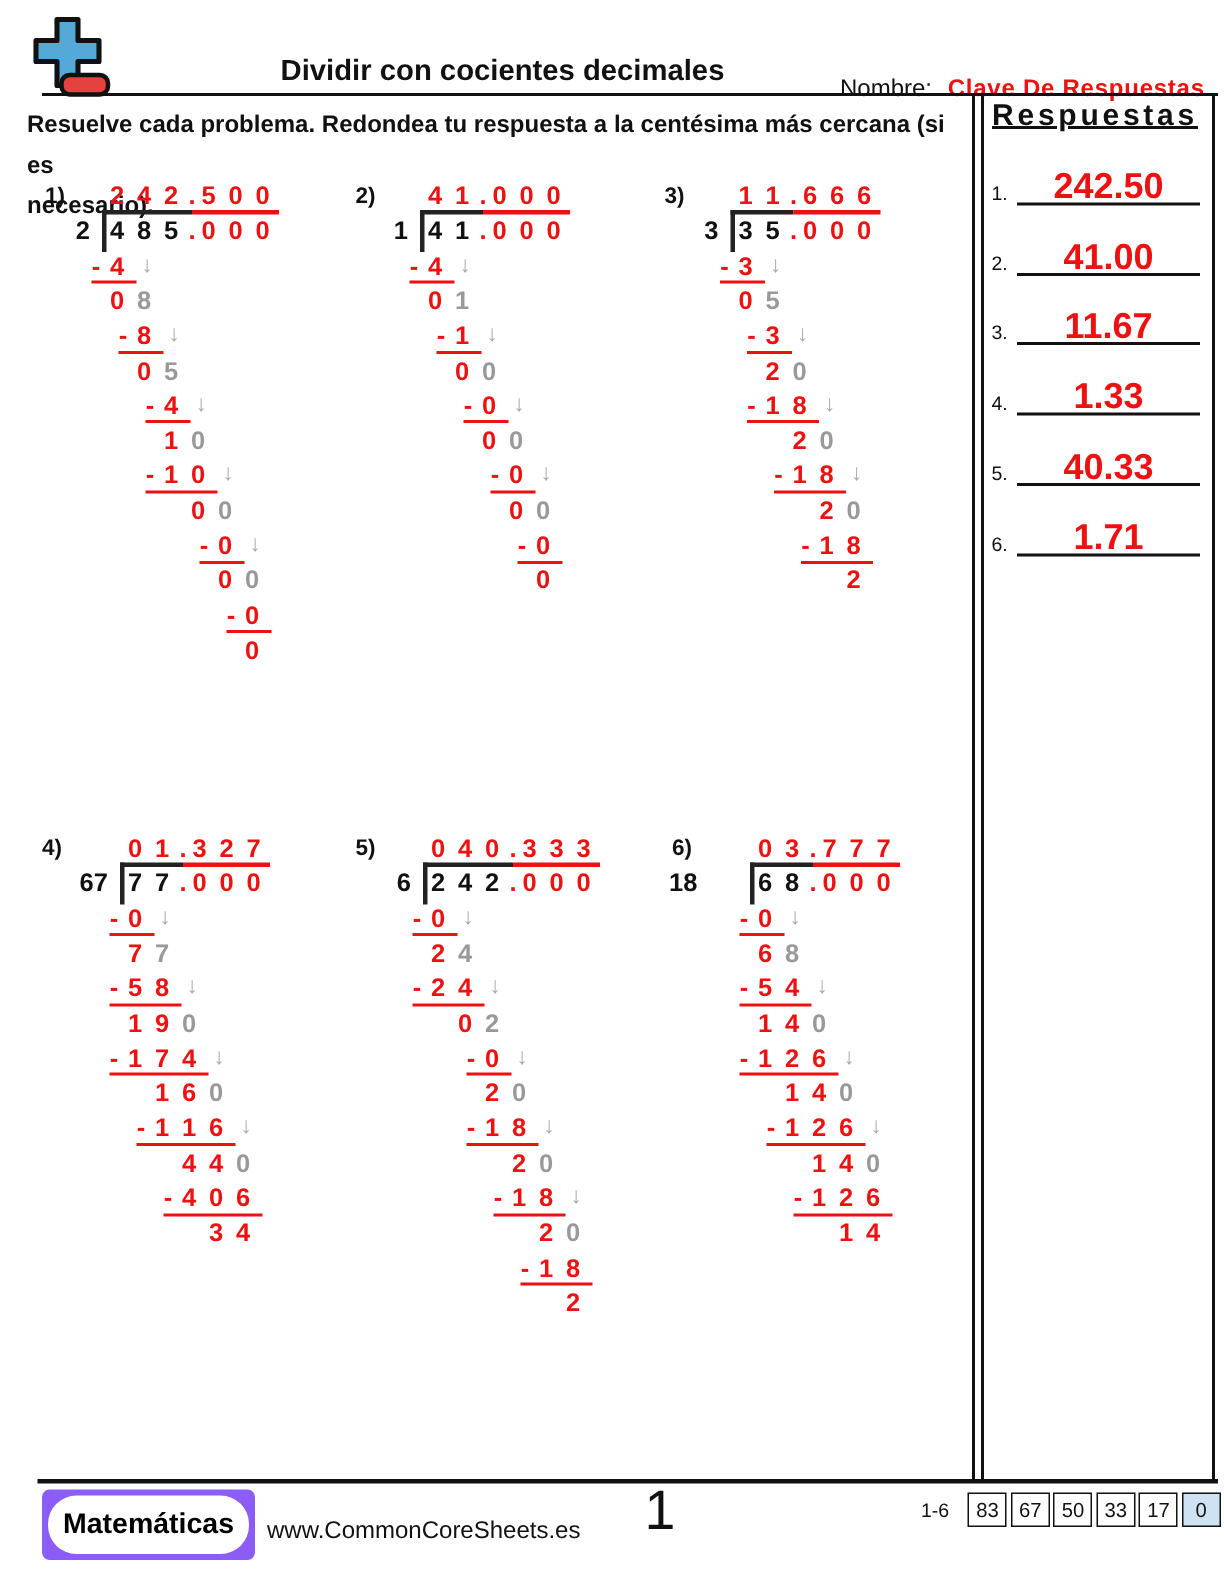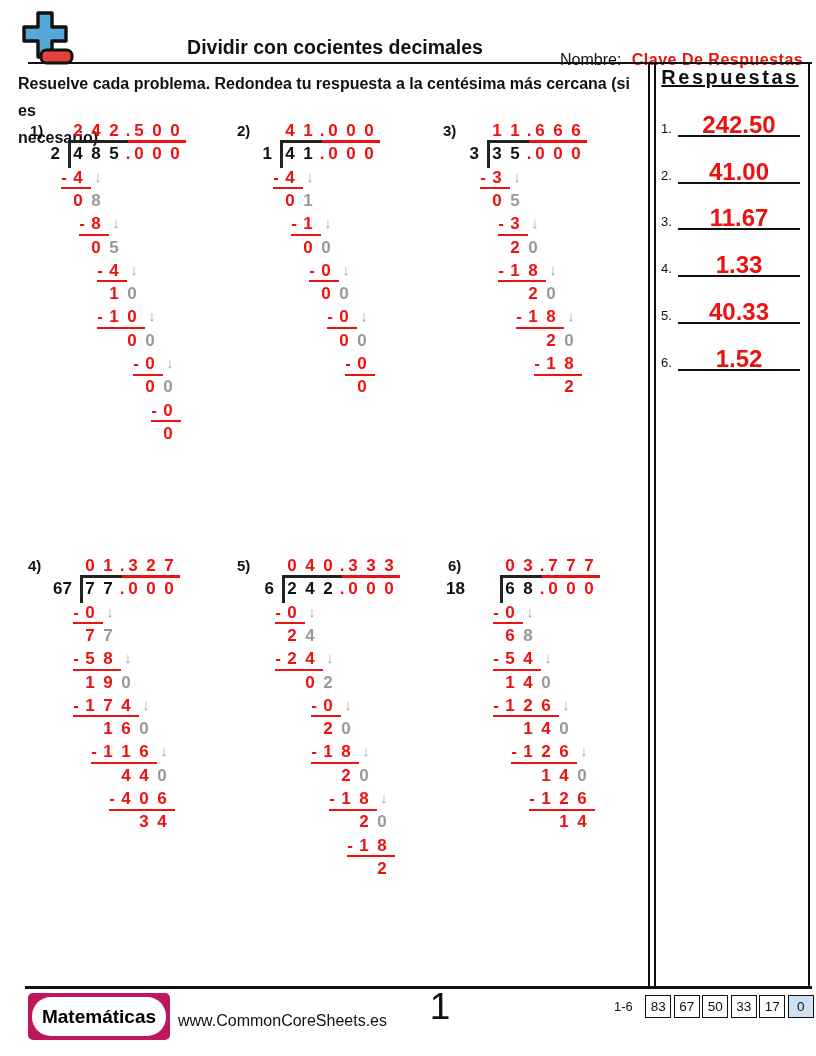--- a/index.html
+++ b/index.html
@@ -38,21 +38,21 @@
   .vinc-b{height:2.5px;background:#222;}
   .vinc-r{height:2.5px;background:var(--red);}
   .bracket{width:2.5px;background:#222;}
   
   .resp-title{left:660px;top:66px;width:140px;text-align:center;font-size:20px;font-weight:700;
               letter-spacing:2.5px;text-decoration:underline;white-space:nowrap;}
   .anum{font-size:13px;font-weight:400;}
   .aline{width:122px;height:2px;background:var(--ink);}
   .aval{width:122px;text-align:center;color:var(--red);font-weight:700;font-size:24px;}
   
-  .badge{left:28px;top:993px;width:142px;height:47px;background:#be185d;border-radius:5px;}
+  .badge{left:28px;top:993px;width:142px;height:47px;background:#8b5cf6;border-radius:5px;}
   .badge-pill{position:absolute;left:4px;top:4px;right:4px;bottom:4px;background:#fff;border-radius:19px;
               display:flex;align-items:center;justify-content:center;font-size:19px;font-weight:700;color:#000;}
   .url{left:178px;top:1012px;font-size:16px;}
   .pagenum{left:400px;top:986px;width:80px;text-align:center;font-size:37px;font-weight:400;}
   .score-strip{left:614px;top:995px;display:flex;align-items:center;}
   .srange{font-size:13px;margin-right:10px;}
   .scell{width:24px;height:21px;border:1.6px solid var(--ink);font-size:13.5px;display:flex;align-items:center;
          justify-content:center;margin-left:2.5px;background:#fff;}
   .hl{background:var(--hl);}
 </style>
@@ -96,21 +96,21 @@
       <div class="abs aline" style="left: 678px; top: 228.4px;"></div>
       <div class="abs aval" style="left: 678px; top: 204.4px;">11.67</div>
       <div class="abs anum" style="left: 661px; top: 261.1px;">4.</div>
       <div class="abs aline" style="left: 678px; top: 275.1px;"></div>
       <div class="abs aval" style="left: 678px; top: 251.1px;">1.33</div>
       <div class="abs anum" style="left: 661px; top: 307.8px;">5.</div>
       <div class="abs aline" style="left: 678px; top: 321.8px;"></div>
       <div class="abs aval" style="left: 678px; top: 297.8px;">40.33</div>
       <div class="abs anum" style="left: 661px; top: 354.5px;">6.</div>
       <div class="abs aline" style="left: 678px; top: 368.5px;"></div>
-      <div class="abs aval" style="left: 678px; top: 344.5px;">1.52</div>
+      <div class="abs aval" style="left: 678px; top: 344.5px;">1.71</div>
     </div>
 
   <div id="problems-area">
       <div class="problem" style="left: 30px; top: 120px;">
         <div class="abs plabel" style="left: 0px; top: 2px;">1)</div>
         <div class="dg red" style="left: 40px; top: 0px;">2</div>
         <div class="dg red" style="left: 58px; top: 0px;">4</div>
         <div class="dg red" style="left: 76px; top: 0px;">2</div>
         <div class="dg red" style="left: 101px; top: 0px;">5</div>
         <div class="dg red" style="left: 119px; top: 0px;">0</div>

